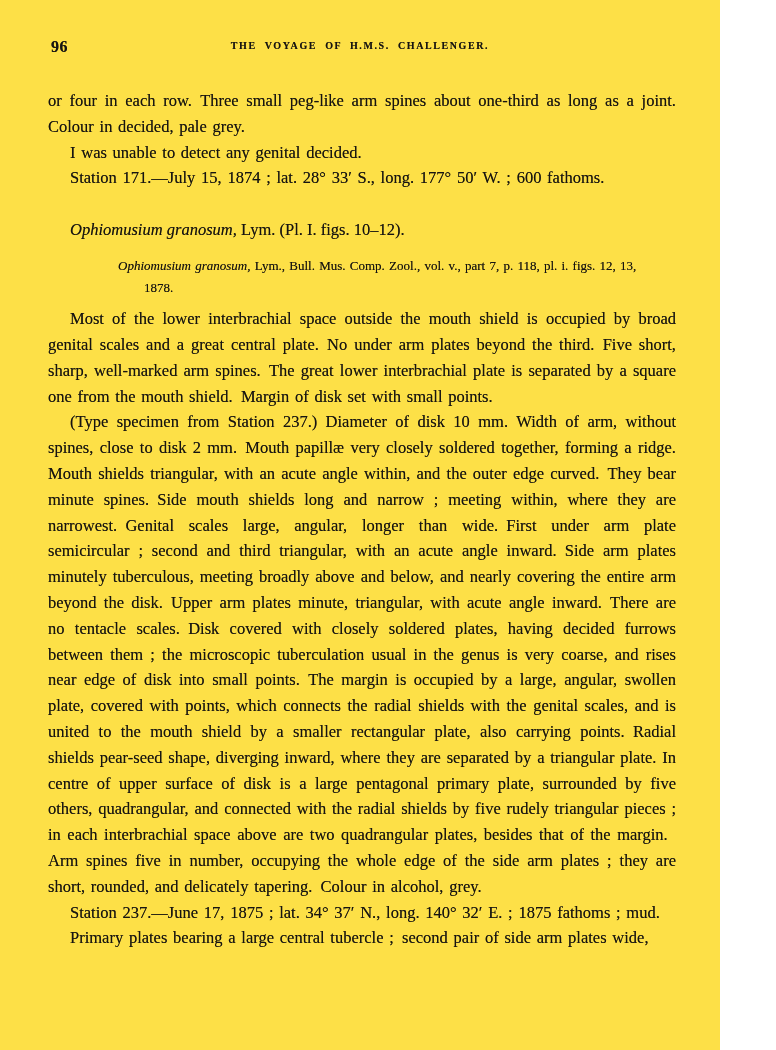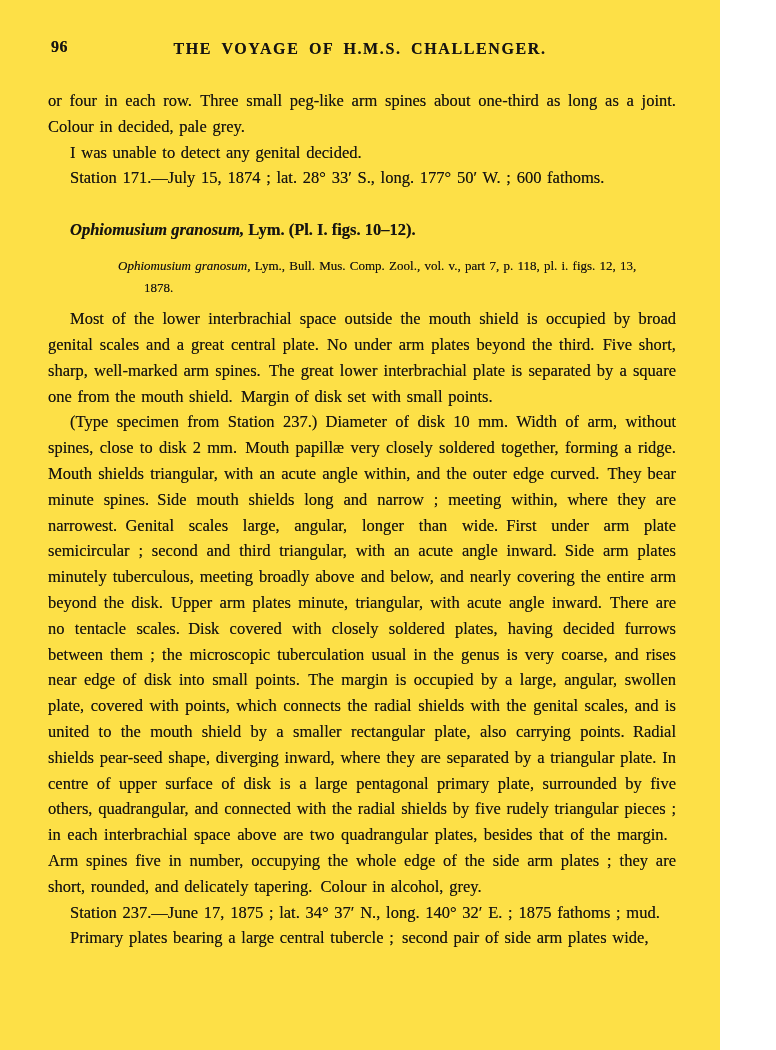--- a/index.html
+++ b/index.html
@@ -22,41 +22,41 @@
     position: absolute;
     left: 51px;
     top: 38px;
     font-size: 16px;
     font-weight: bold;
     letter-spacing: 0.5px;
   }
   .head-title {
     display: block;
     text-align: center;
-    font-size: 16px;
+    font-size: 10px;
     font-weight: bold;
     letter-spacing: 1.6px;
     word-spacing: 4px;
   }
   main.text-block {
     margin: 26px 44px 0 48px;
   }
   .body {
     font-size: 16.5px;
     line-height: 25.8px;
     text-align: justify;
     word-spacing: 1.6px;
     margin: 0;
   }
   .indent { text-indent: 22px; }
   .no-indent { text-indent: 0; }
   .species-heading {
     margin: 26px 0 12px 22px;
     font-size: 16.5px;
-    font-weight: bold;
+    font-weight: normal;
     line-height: 26px;
   }
   .species-heading em { font-style: italic; }
   .citation {
     font-size: 13px;
     line-height: 21.5px;
     margin: 0 30px 8px 70px;
     word-spacing: 1px;
   }
   .cit-line1 { margin-left: 0; }

